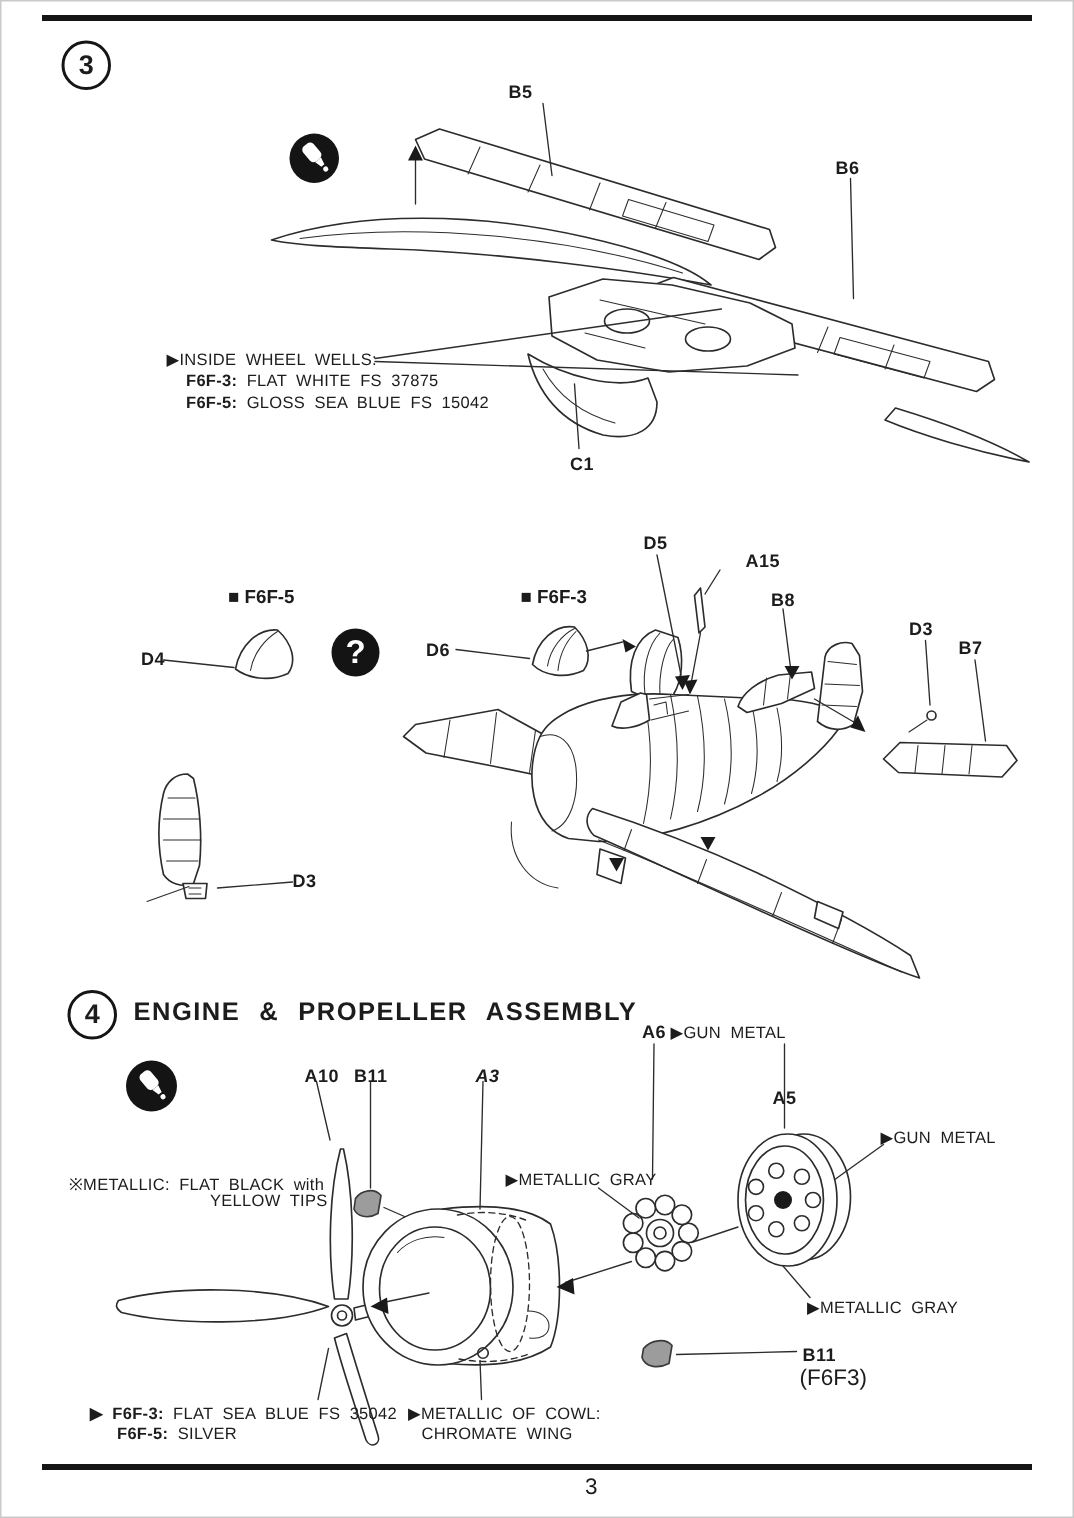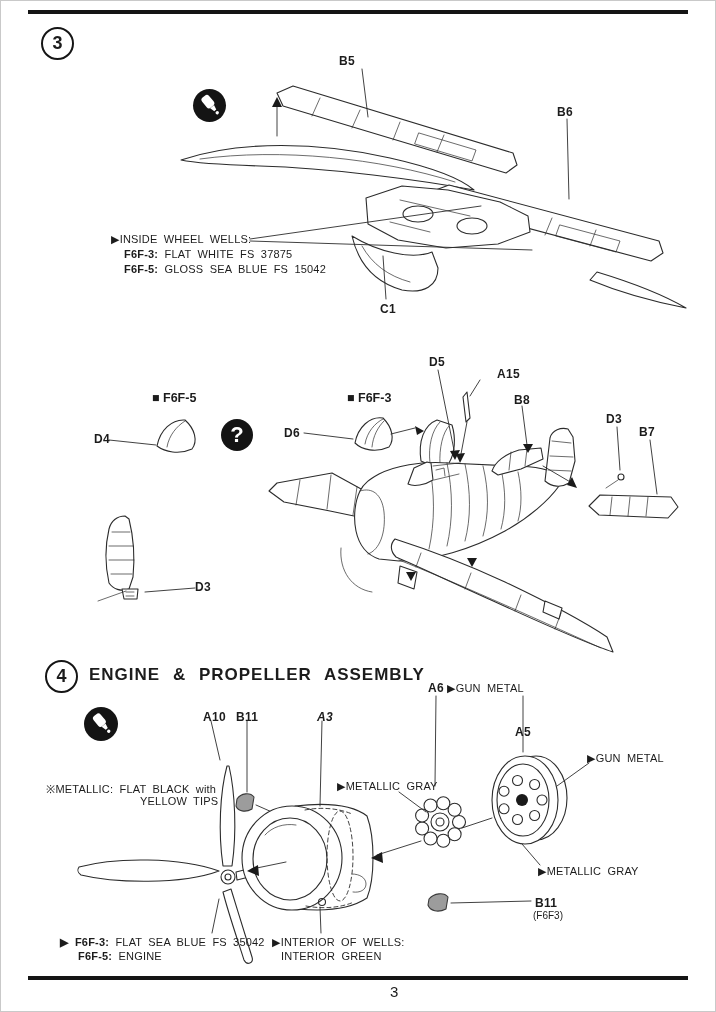--- a/index.html
+++ b/index.html
@@ -15,21 +15,21 @@
     font-weight:bold; font-size:18px; display:flex; align-items:center; justify-content:center;
   }
   .sectitle{
     position:absolute; font-weight:bold; font-size:17px; letter-spacing:1px; word-spacing:7px;
     white-space:nowrap;
   }
   .part{position:absolute; font-weight:bold; font-size:12px; letter-spacing:.3px; white-space:nowrap;}
   .note{position:absolute; font-size:11px; letter-spacing:.2px; word-spacing:3px; white-space:nowrap;}
   .note .b{font-weight:bold;}
   .variant{position:absolute; font-weight:bold; font-size:12.5px; white-space:nowrap;}
-  .sub{position:absolute; font-size:10px; white-space:nowrap;}
+  .sub{position:absolute; font-size:15px; white-space:nowrap;}
   .icon-circle{
     position:absolute; background:#141414; border-radius:50%;
     display:flex; align-items:center; justify-content:center; color:#ffffff;
   }
   .qmark{font-size:22px; font-weight:bold; line-height:1;}
   .pagenum{position:absolute; font-size:15px; letter-spacing:.5px;}
   svg.art{position:absolute; left:0; top:0;}
   svg.art path, svg.art ellipse, svg.art circle{
     stroke:#2c2c2c; fill:none; stroke-width:1.1; stroke-linejoin:round; stroke-linecap:round;
   }
@@ -325,22 +325,22 @@
 
   <div class="part" style="left:535px; top:896px;">B11</div>
   <div class="sub" style="left:533px; top:910px;">(F6F3)</div>
 
   <div class="note" style="left:60px; top:936px;">
     <span class="b">▶ F6F-3:</span>
     <span>FLAT SEA BLUE FS 35042</span>
   </div>
   <div class="note" style="left:78px; top:950px;">
     <span class="b">F6F-5:</span>
-    <span>ENGINE</span>
-  </div>
-
-  <div class="note" style="left:272px; top:936px;">▶INTERIOR OF WELLS:</div>
-  <div class="note" style="left:281px; top:950px;">INTERIOR GREEN</div>
+    <span>SILVER</span>
+  </div>
+
+  <div class="note" style="left:272px; top:936px;">▶METALLIC OF COWL:</div>
+  <div class="note" style="left:281px; top:950px;">CHROMATE WING</div>
 
   <div class="rule bottom"></div>
   <div class="pagenum" style="left:390px; top:983px;">3</div>
 
 </div>
 
 </body></html>

